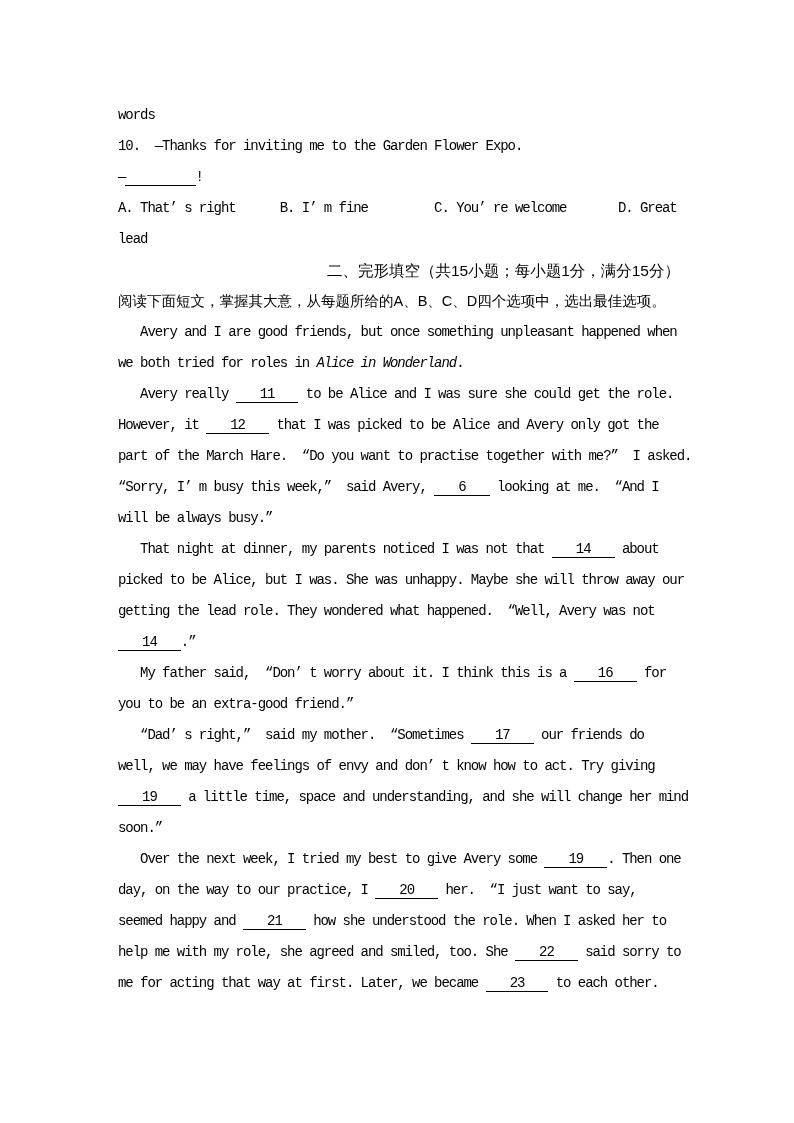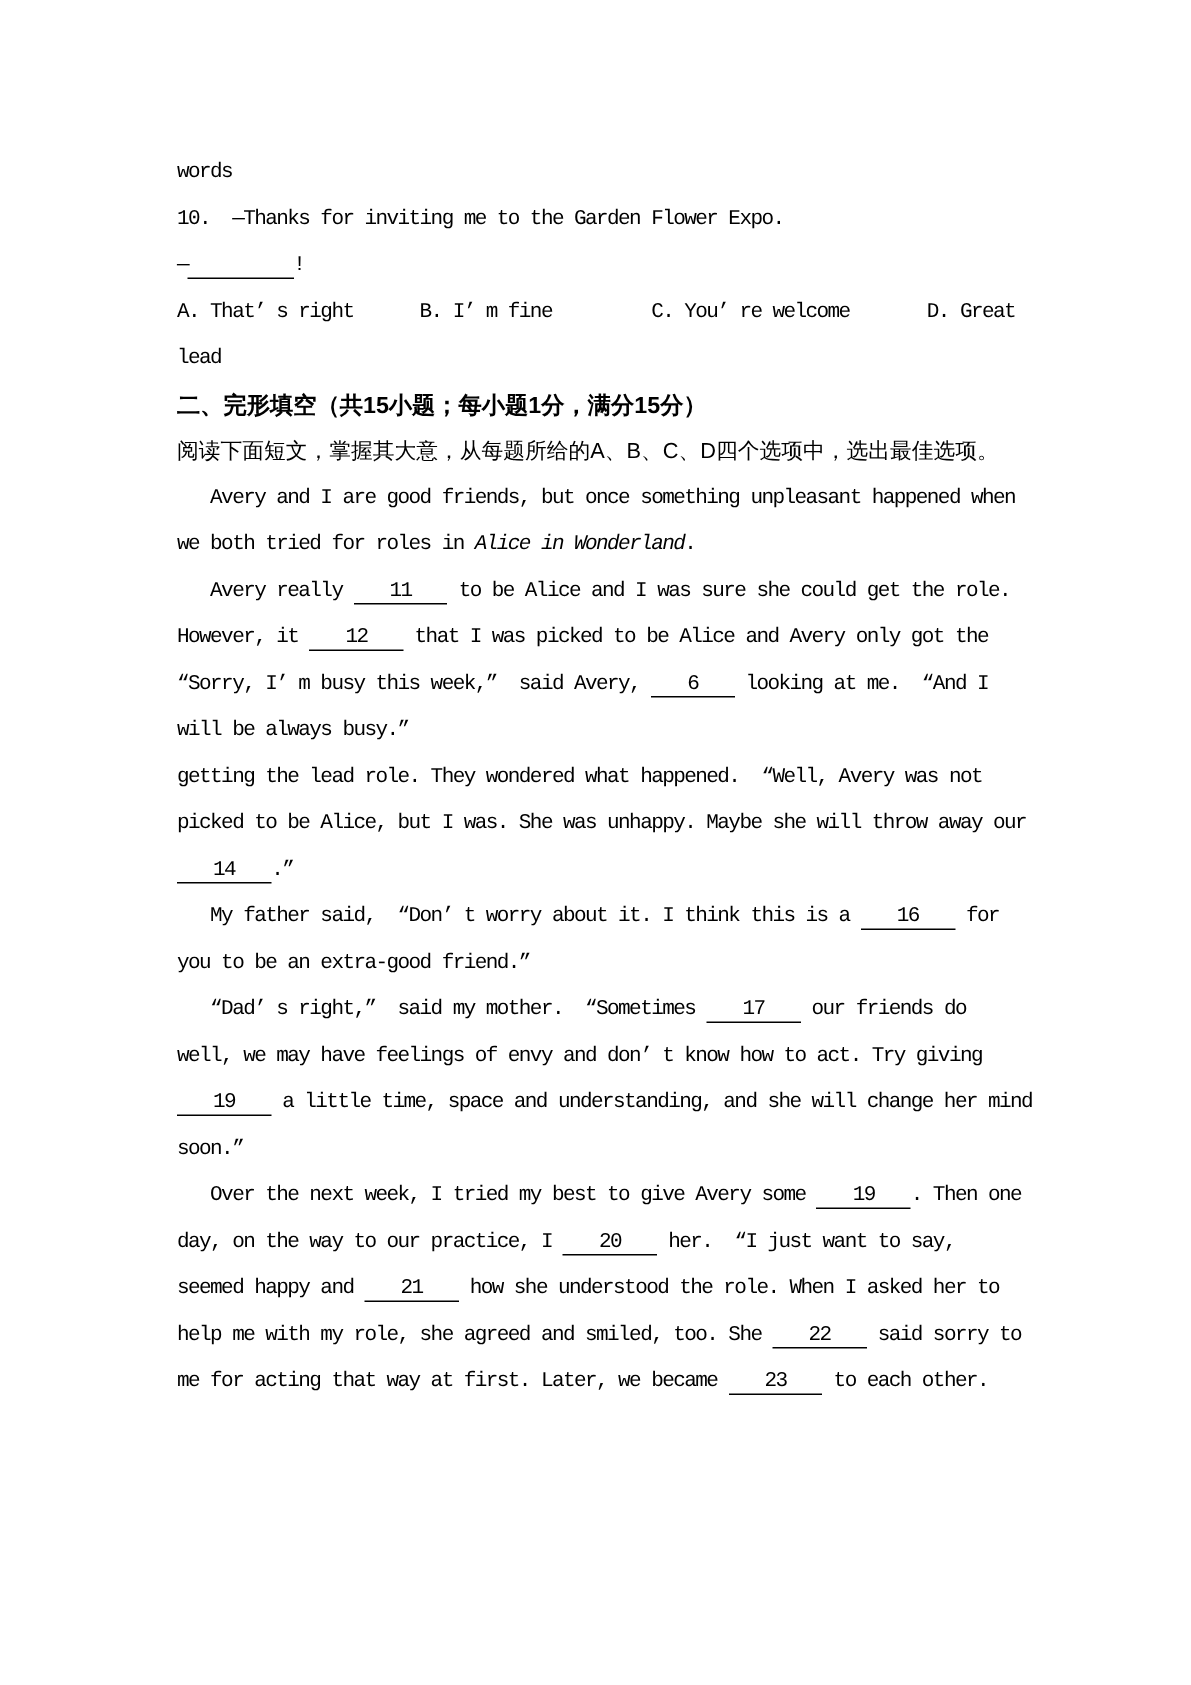--- a/index.html
+++ b/index.html
@@ -31,22 +31,23 @@
     height: 31px;
     white-space: pre;
     color: #000000;
   }
   .zh {
     font-family: "Liberation Sans", "DejaVu Sans", sans-serif;
     letter-spacing: 0;
     font-size: 14.5px;
   }
   .bold {
-    font-weight: bold;
+    font-weight: normal;
     font-size: 15.5px;
+    text-align: right;
   }
   .blank {
     border-bottom: 1.4px solid #000000;
     padding: 0 2px;
   }
   i { }
 </style>
 </head>
 <body>
 
@@ -64,27 +65,29 @@
     <div class="ln zh">阅读下面短文，掌握其大意，从每题所给的A、B、C、D四个选项中，选出最佳选项。</div>
 
     <div>
       <div class="ln">   Avery and I are good friends, but once something unpleasant happened when</div>
       <div class="ln">we both tried for roles in <i>Alice in Wonderland</i>.</div>
     </div>
 
     <div>
       <div class="ln">   Avery really <span class="blank">   11   </span> to be Alice and I was sure she could get the role.</div>
       <div class="ln">However, it <span class="blank">   12   </span> that I was picked to be Alice and Avery only got the</div>
+      <div class="ln">part of the March Hare.  “Do you want to practise together with me?”  I asked.</div>
       <div class="ln">“Sorry, I’ m busy this week,”  said Avery, <span class="blank">   6   </span> looking at me.  “And I</div>
       <div class="ln">will be always busy.”</div>
     </div>
 
     <div>
+      <div class="ln">   That night at dinner, my parents noticed I was not that <span class="blank">   14   </span> about</div>
+      <div class="ln">picked to be Alice, but I was. She was unhappy. Maybe she will throw away our</div>
       <div class="ln">getting the lead role. They wondered what happened.  “Well, Avery was not</div>
-      <div class="ln">picked to be Alice, but I was. She was unhappy. Maybe she will throw away our</div>
       <div class="ln"><span class="blank">   14   </span>.”</div>
     </div>
 
     <div>
       <div class="ln">   My father said,  “Don’ t worry about it. I think this is a <span class="blank">   16   </span> for</div>
       <div class="ln">you to be an extra-good friend.”</div>
     </div>
 
     <div>
       <div class="ln">   “Dad’ s right,”  said my mother.  “Sometimes <span class="blank">   17   </span> our friends do</div>

